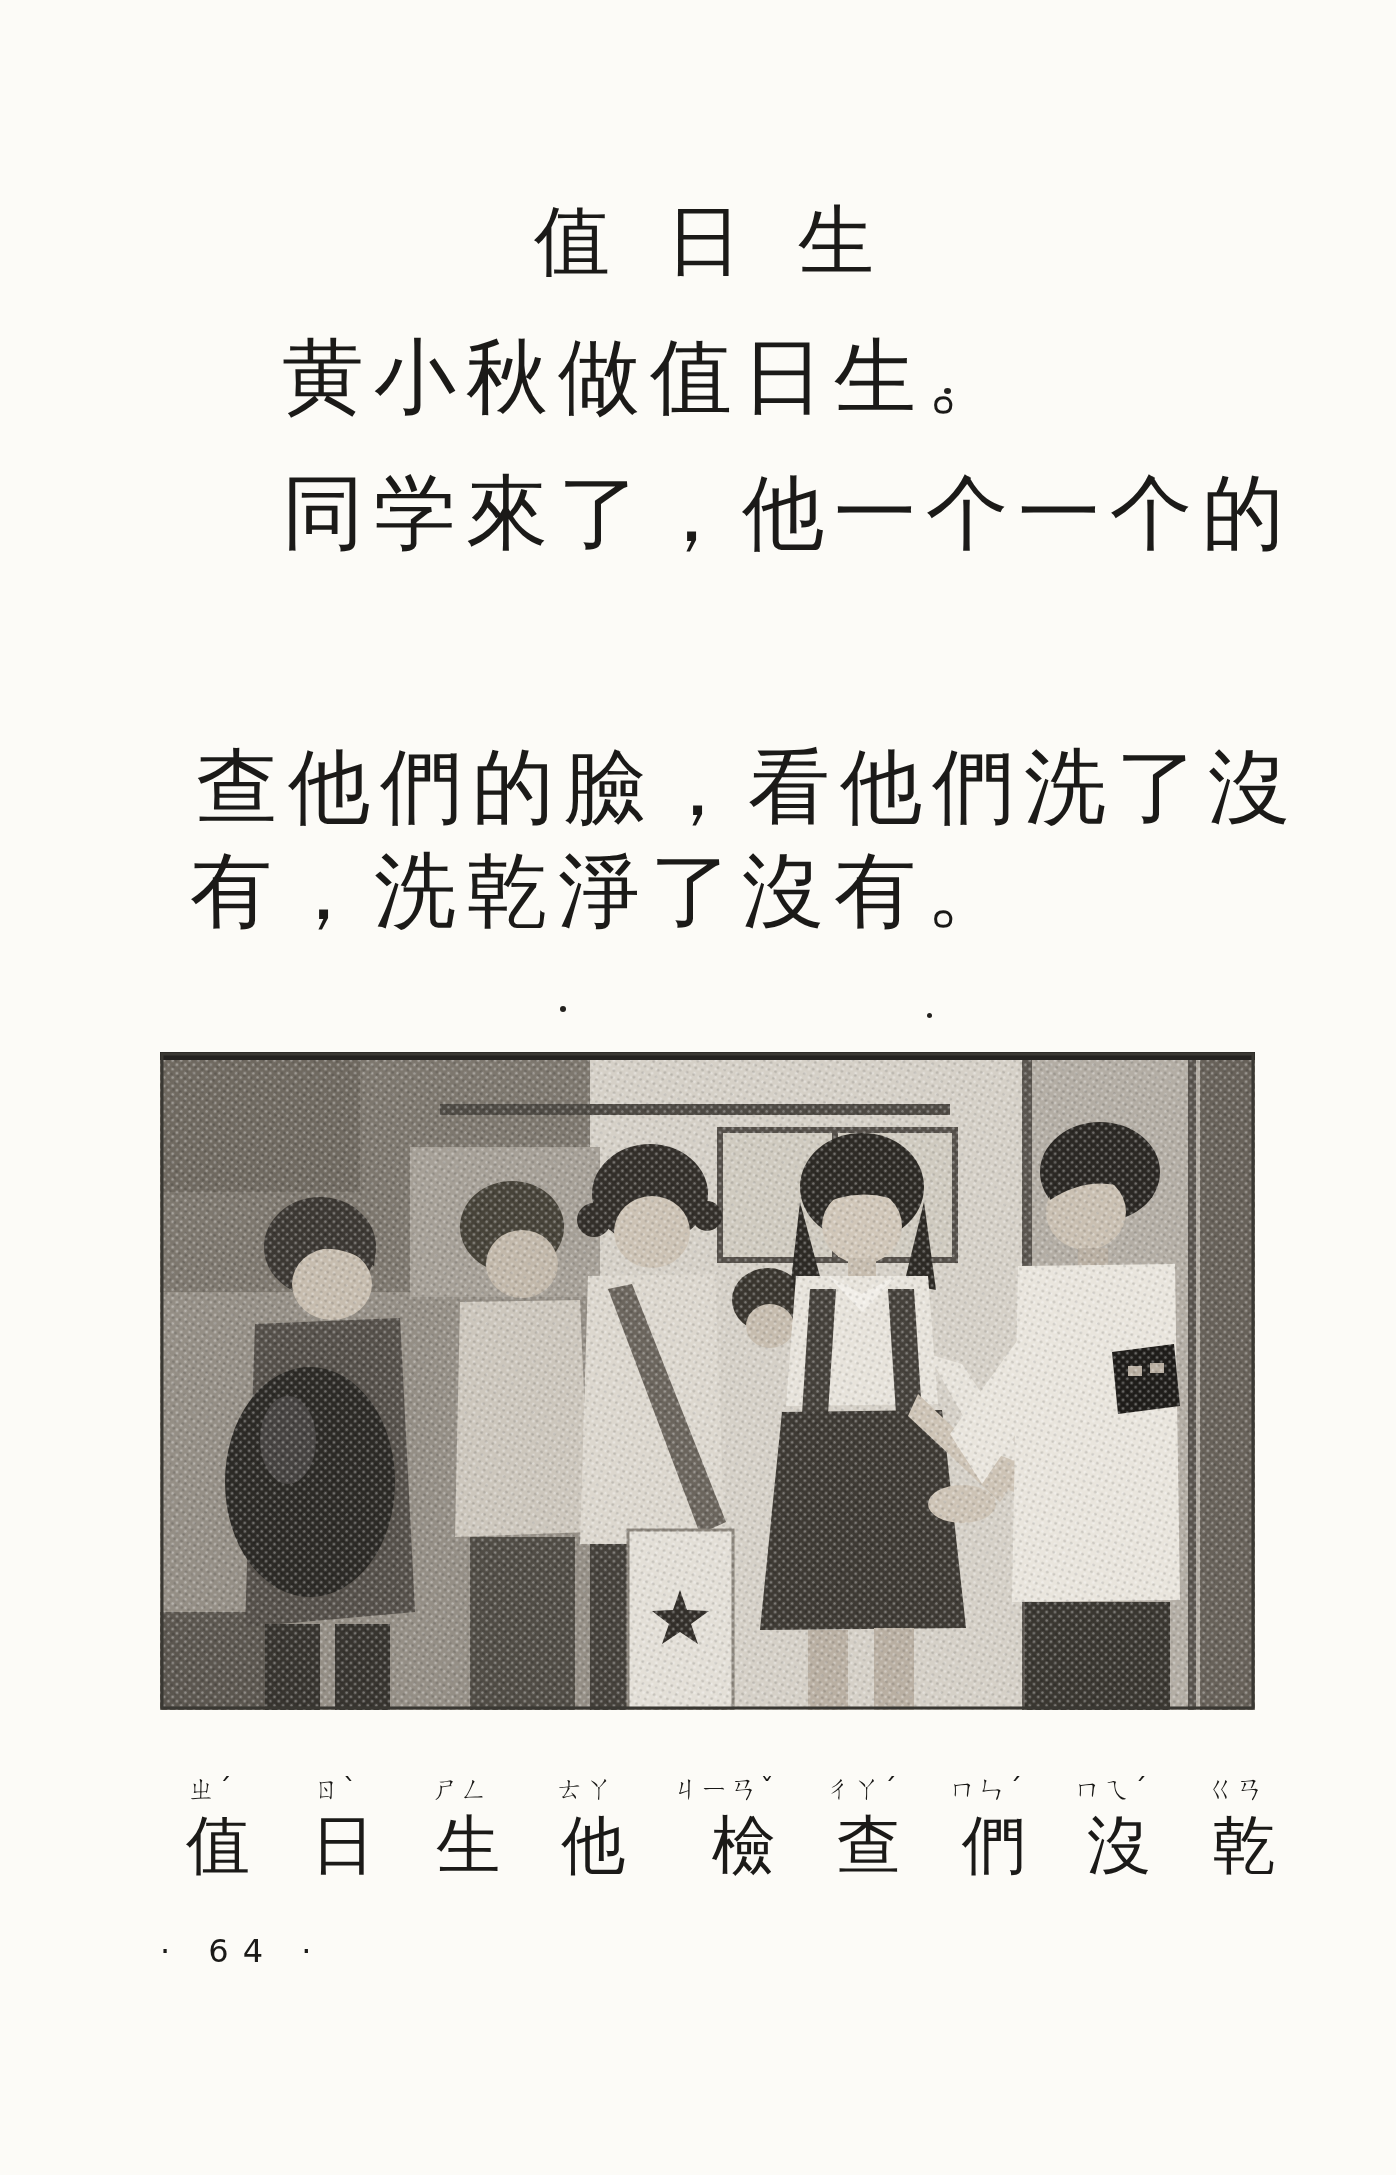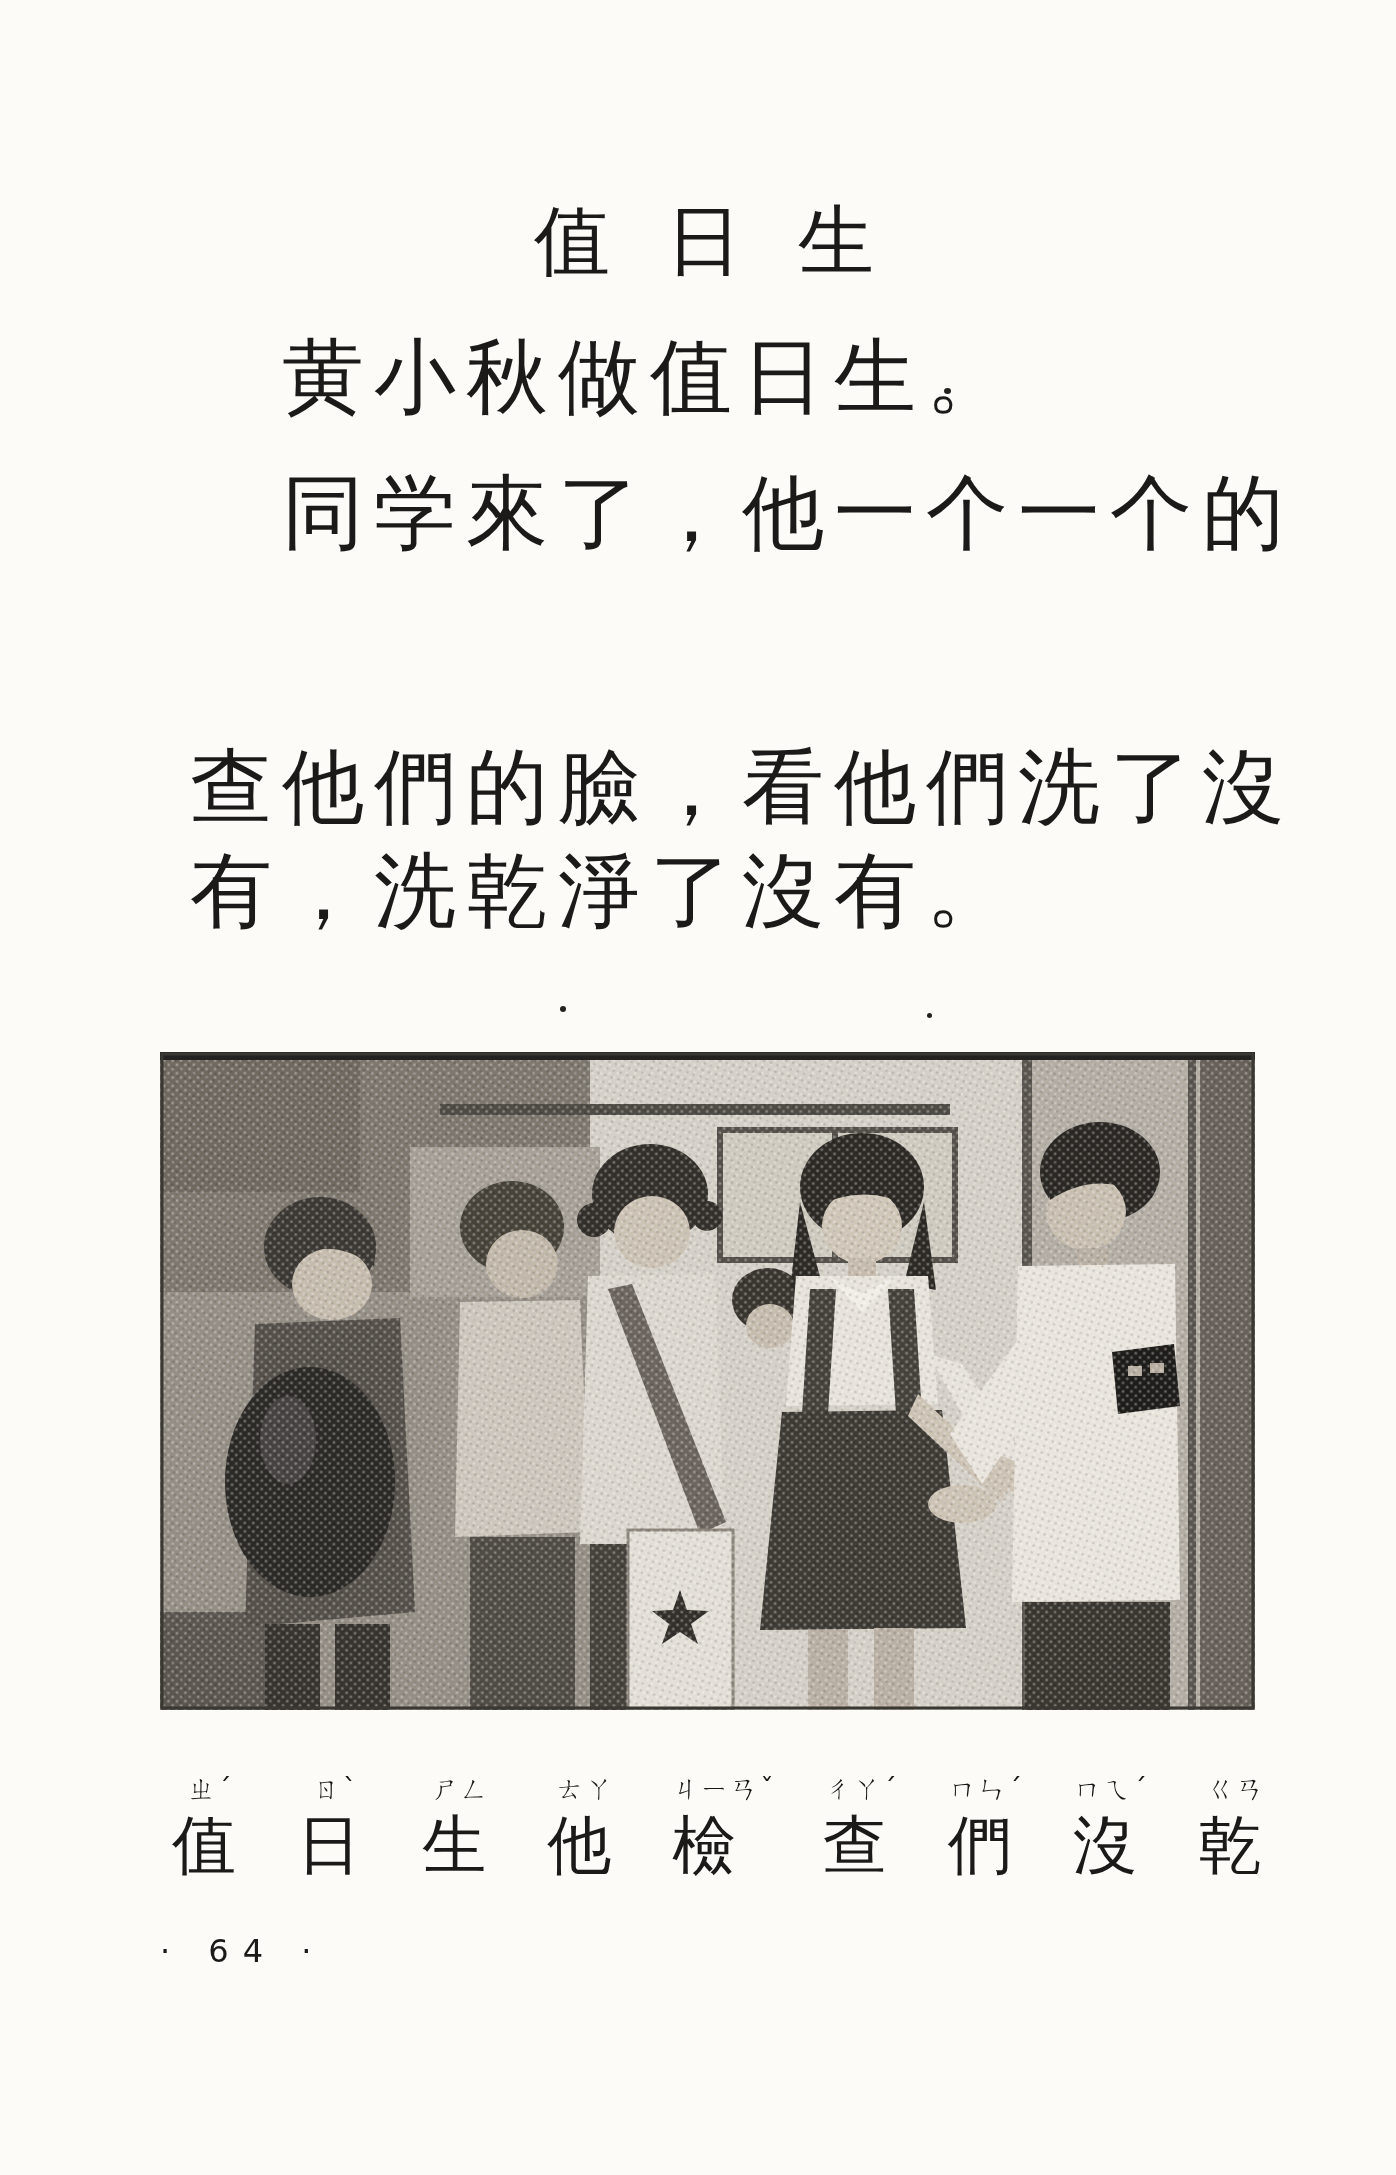--- a/index.html
+++ b/index.html
@@ -25,31 +25,31 @@
     position:absolute;left:190px;width:1160px;
     font-size:82px;line-height:1.15;
     letter-spacing:10px;
     font-weight:400;
     white-space:nowrap;
   }
   .indent{padding-left:92px;}
   .l1{top:330px;}
   .l2{top:466px;}
   .l3{top:608px;}
-  .l4{top:740px;}
+  .l4{top:740px;margin-left:6px;}
   .l5{top:844px;}
   .photo{
     position:absolute;left:160px;top:1052px;width:1095px;height:658px;
     display:block;
   }
   .vocab-row{
     position:absolute;left:172px;top:1748px;width:1104px;
     display:flex;justify-content:space-between;
   }
-  .vocab-item{text-align:left;min-width:78px;}
+  .vocab-item{text-align:right;min-width:78px;}
   .vocab-zhuyin{
     font-size:27px;line-height:1.1;height:56px;
     letter-spacing:2px;color:#191816;
     display:flex;align-items:flex-end;justify-content:center;
   }
   .vocab-char{font-size:64px;line-height:1.1;margin-top:6px;}
   .page-number{
     position:absolute;left:160px;top:1932px;
     font-size:32px;letter-spacing:14px;font-weight:500;
   }

